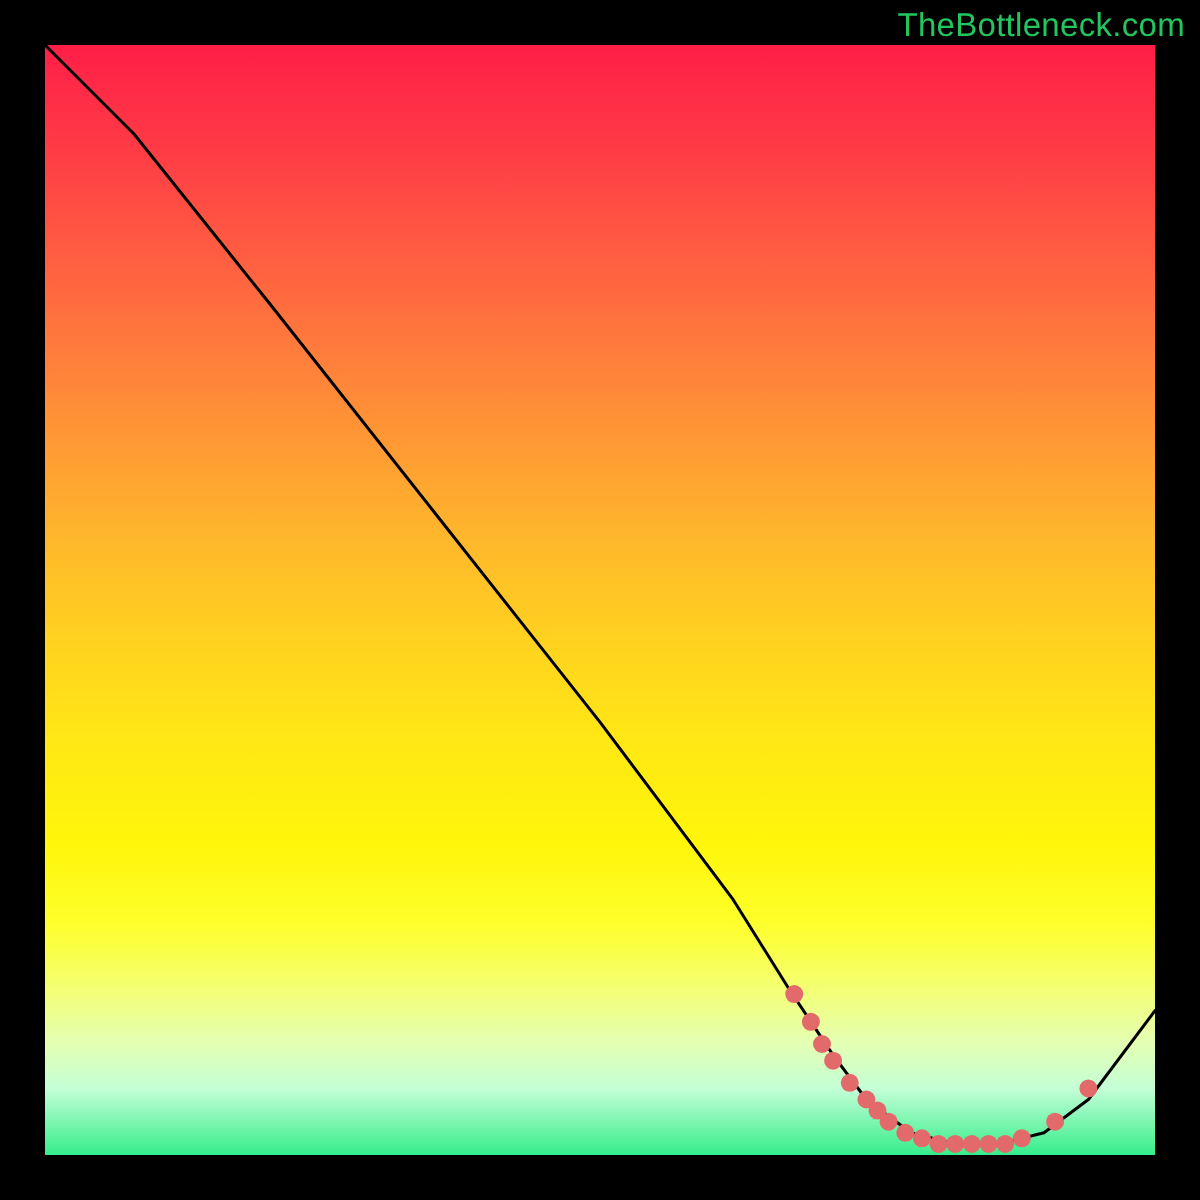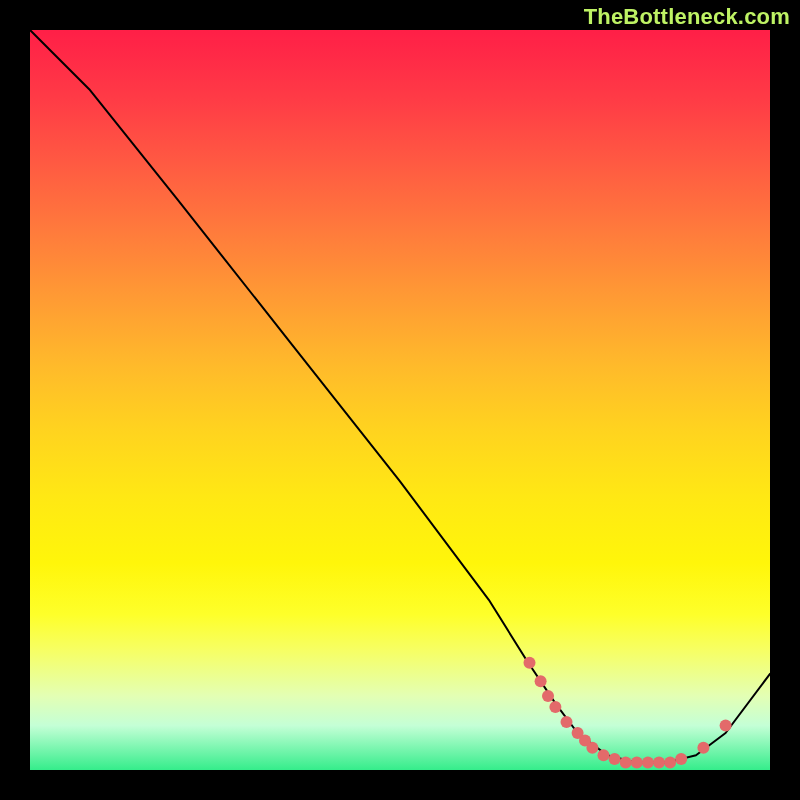--- a/index.html
+++ b/index.html
@@ -48,23 +48,23 @@
     left: 0;
     top: 0;
     width: 740px;
     height: 740px;
     overflow: visible;
   }
   .watermark {
     position: absolute;
     top: 4px;
     right: 10px;
-    color: #bef264;
+    color: #22c55e;
     font-size: 22px;
-    font-weight: 700;
+    font-weight: 400;
     letter-spacing: 0.2px;
   }
 </style>
 </head>
 <body>
 
 <div class="watermark">TheBottleneck.com</div>
 
 <div class="frame">
   <div class="plot"></div>

